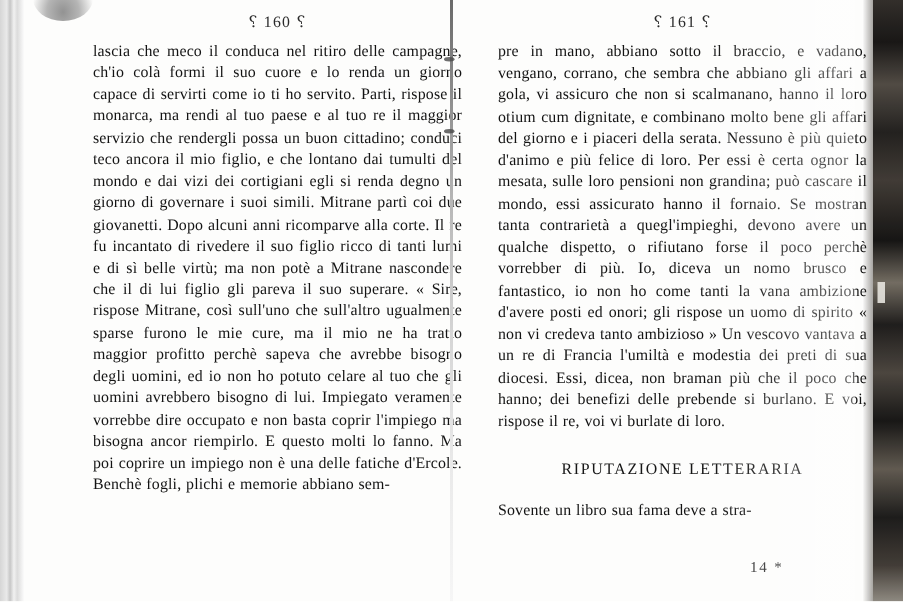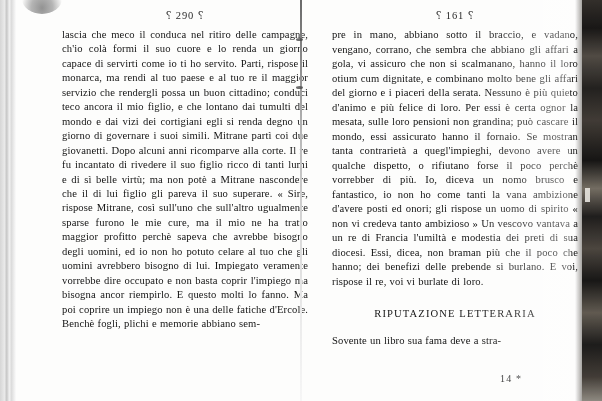--- a/index.html
+++ b/index.html
@@ -143,21 +143,21 @@
 </style>
 </head>
 <body>
 
 <div id="page">
 
   <div class="scan-edge-left"></div>
   <div class="scan-smudge-top-left"></div>
 
   <div class="column left">
-    <div class="folio">⸮ 290 ⸮</div>
+    <div class="folio">⸮ 160 ⸮</div>
     <div class="body-text">
       <p>lascia che meco il conduca nel ritiro delle campagne, ch'io colà formi il suo cuore e lo renda un giorno capace di servirti come io ti ho servito. Parti, rispose il monarca, ma rendi al tuo paese e al tuo re il maggior servizio che rendergli possa un buon cittadino; conduci teco ancora il mio figlio, e che lontano dai tumulti del mondo e dai vizi dei cortigiani egli si renda degno un giorno di governare i suoi simili. Mitrane partì coi due giovanetti. Dopo alcuni anni ricomparve alla corte. Il re fu incantato di rivedere il suo figlio ricco di tanti lumi e di sì belle virtù; ma non potè a Mitrane nascondere che il di lui figlio gli pareva il suo superare. « Sire, rispose Mitrane, così sull'uno che sull'altro ugualmente sparse furono le mie cure, ma il mio ne ha tratto maggior profitto perchè sapeva che avrebbe bisogno degli uomini, ed io non ho potuto celare al tuo che gli uomini avrebbero bisogno di lui. Impiegato veramente vorrebbe dire occupato e non basta coprir l'impiego ma bisogna ancor riempirlo. E questo molti lo fanno. Ma poi coprire un impiego non è una delle fatiche d'Ercole. Benchè fogli, plichi e memorie abbiano sem-</p>
     </div>
   </div>
 
   <div class="gutter-line"></div>
   <div class="gutter-nick-a"></div>
   <div class="gutter-nick-b"></div>
 
   <div class="column right">

